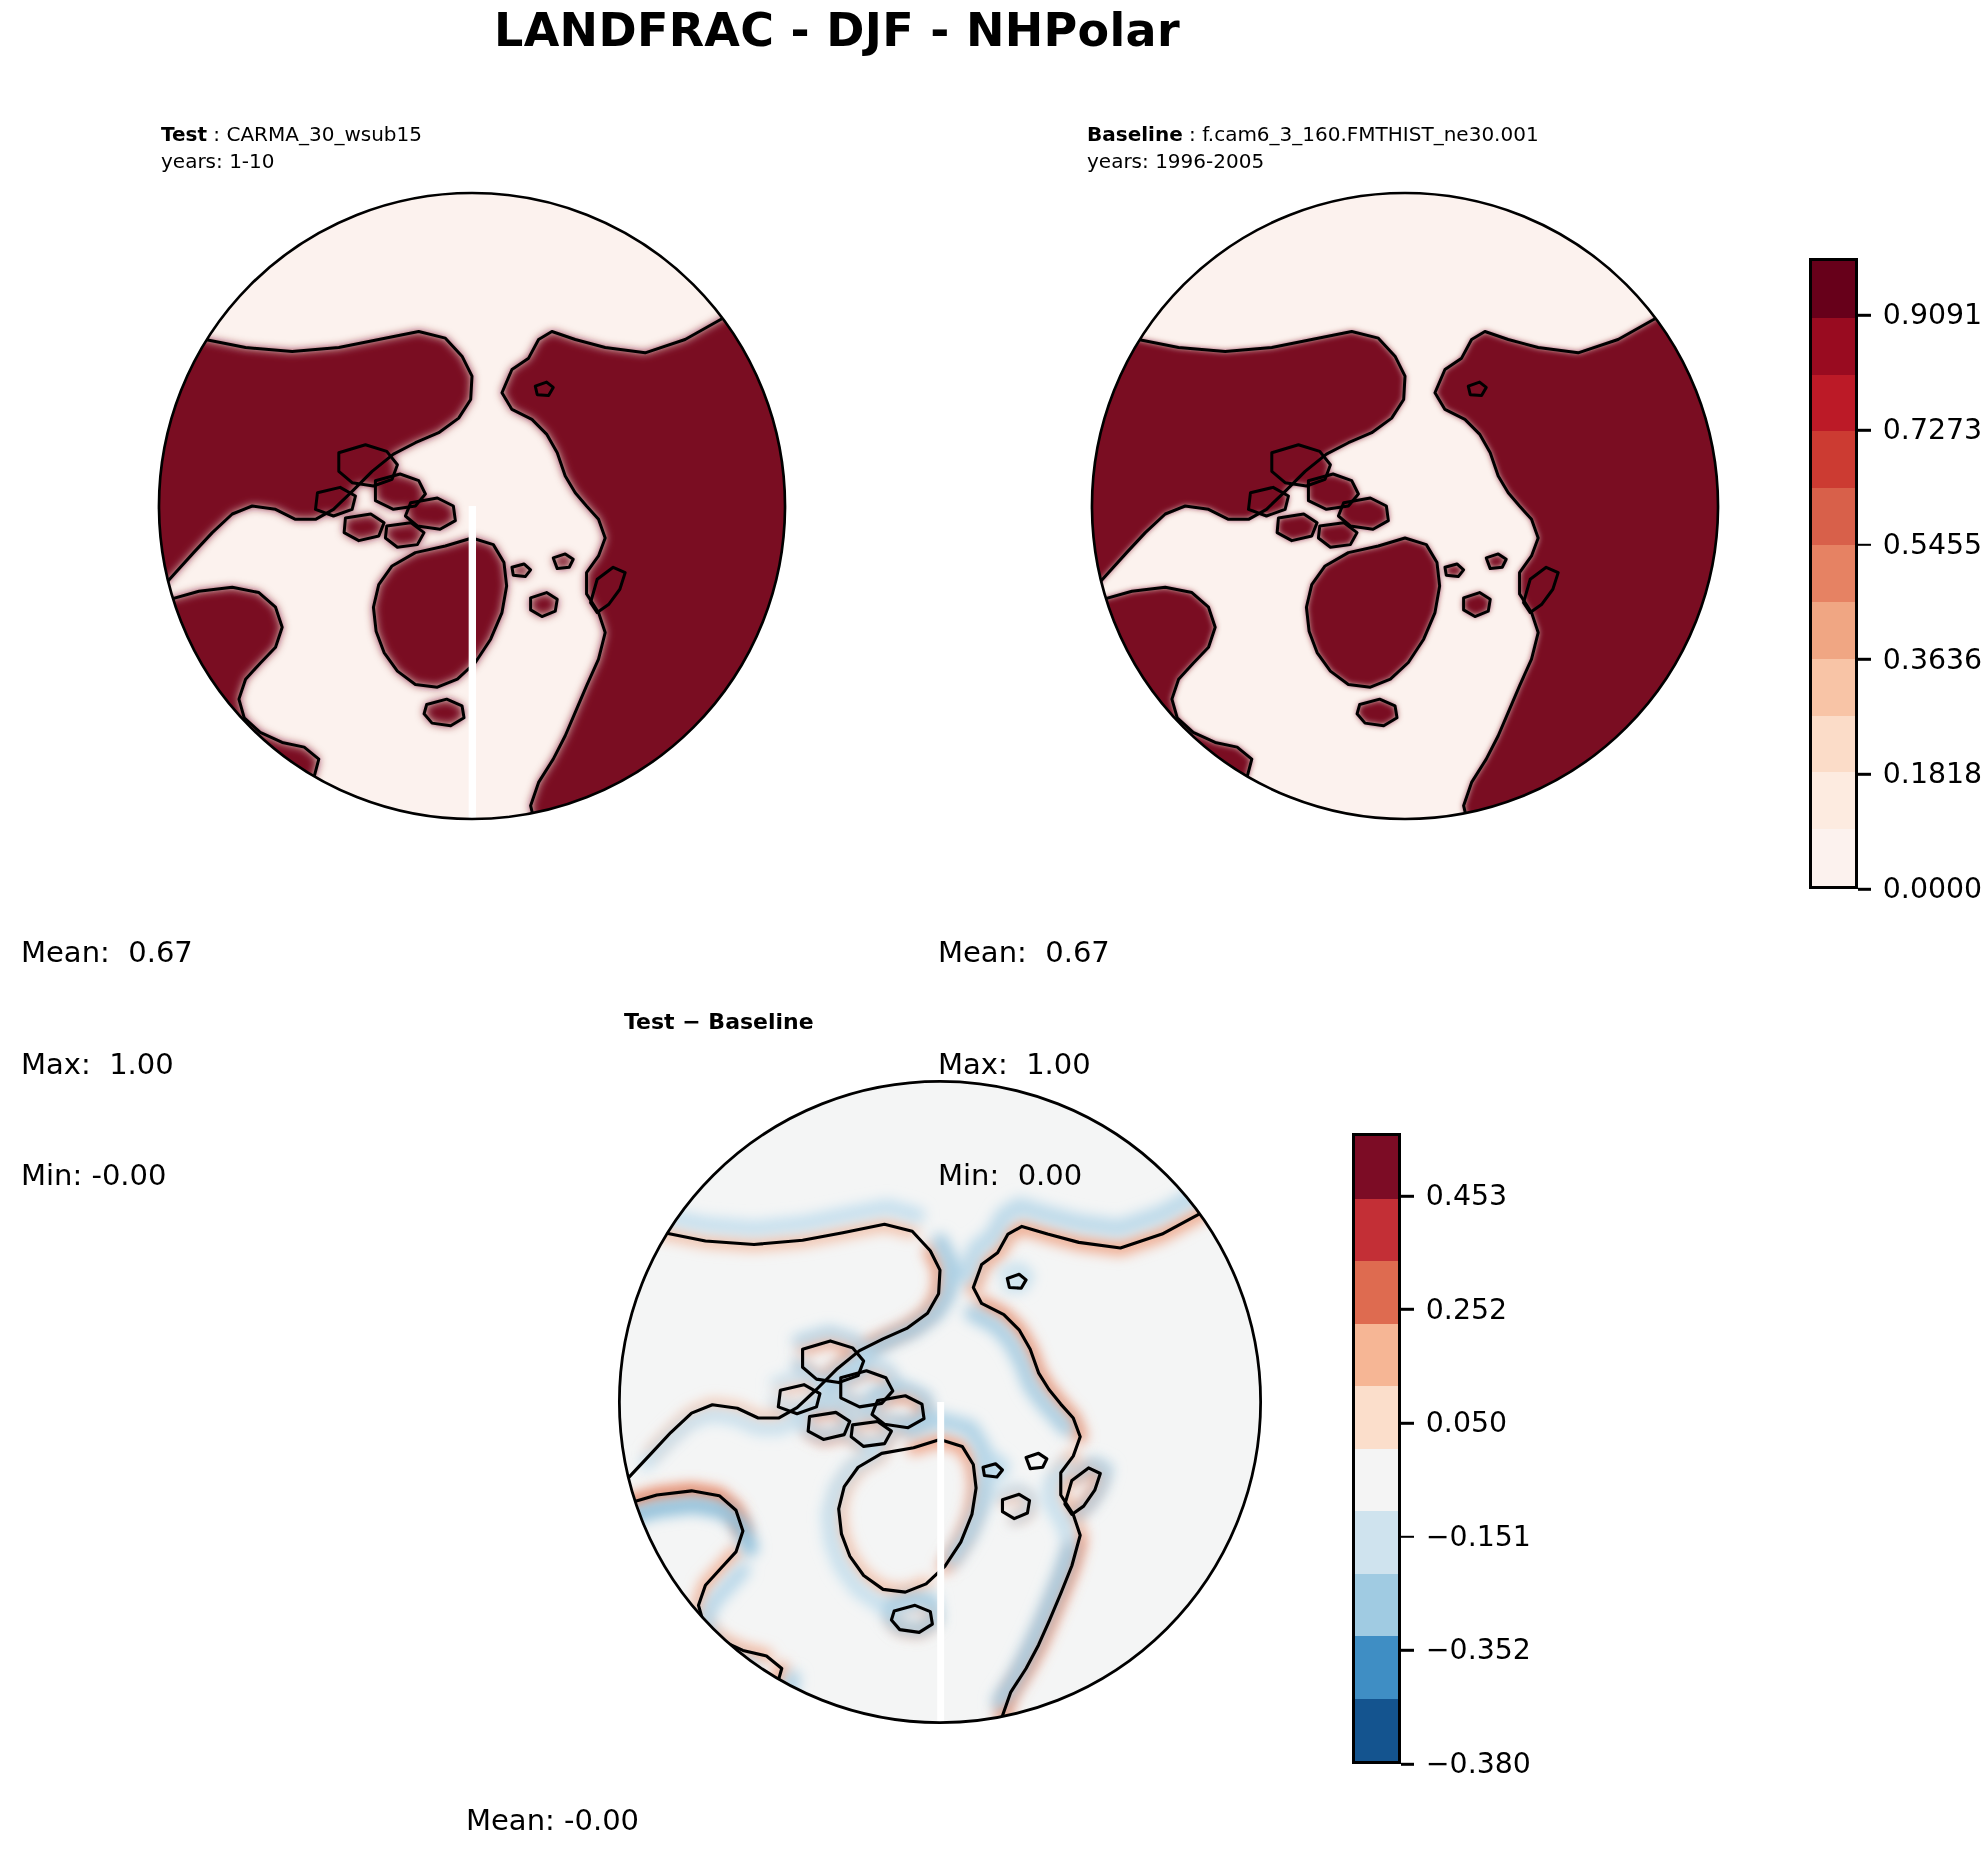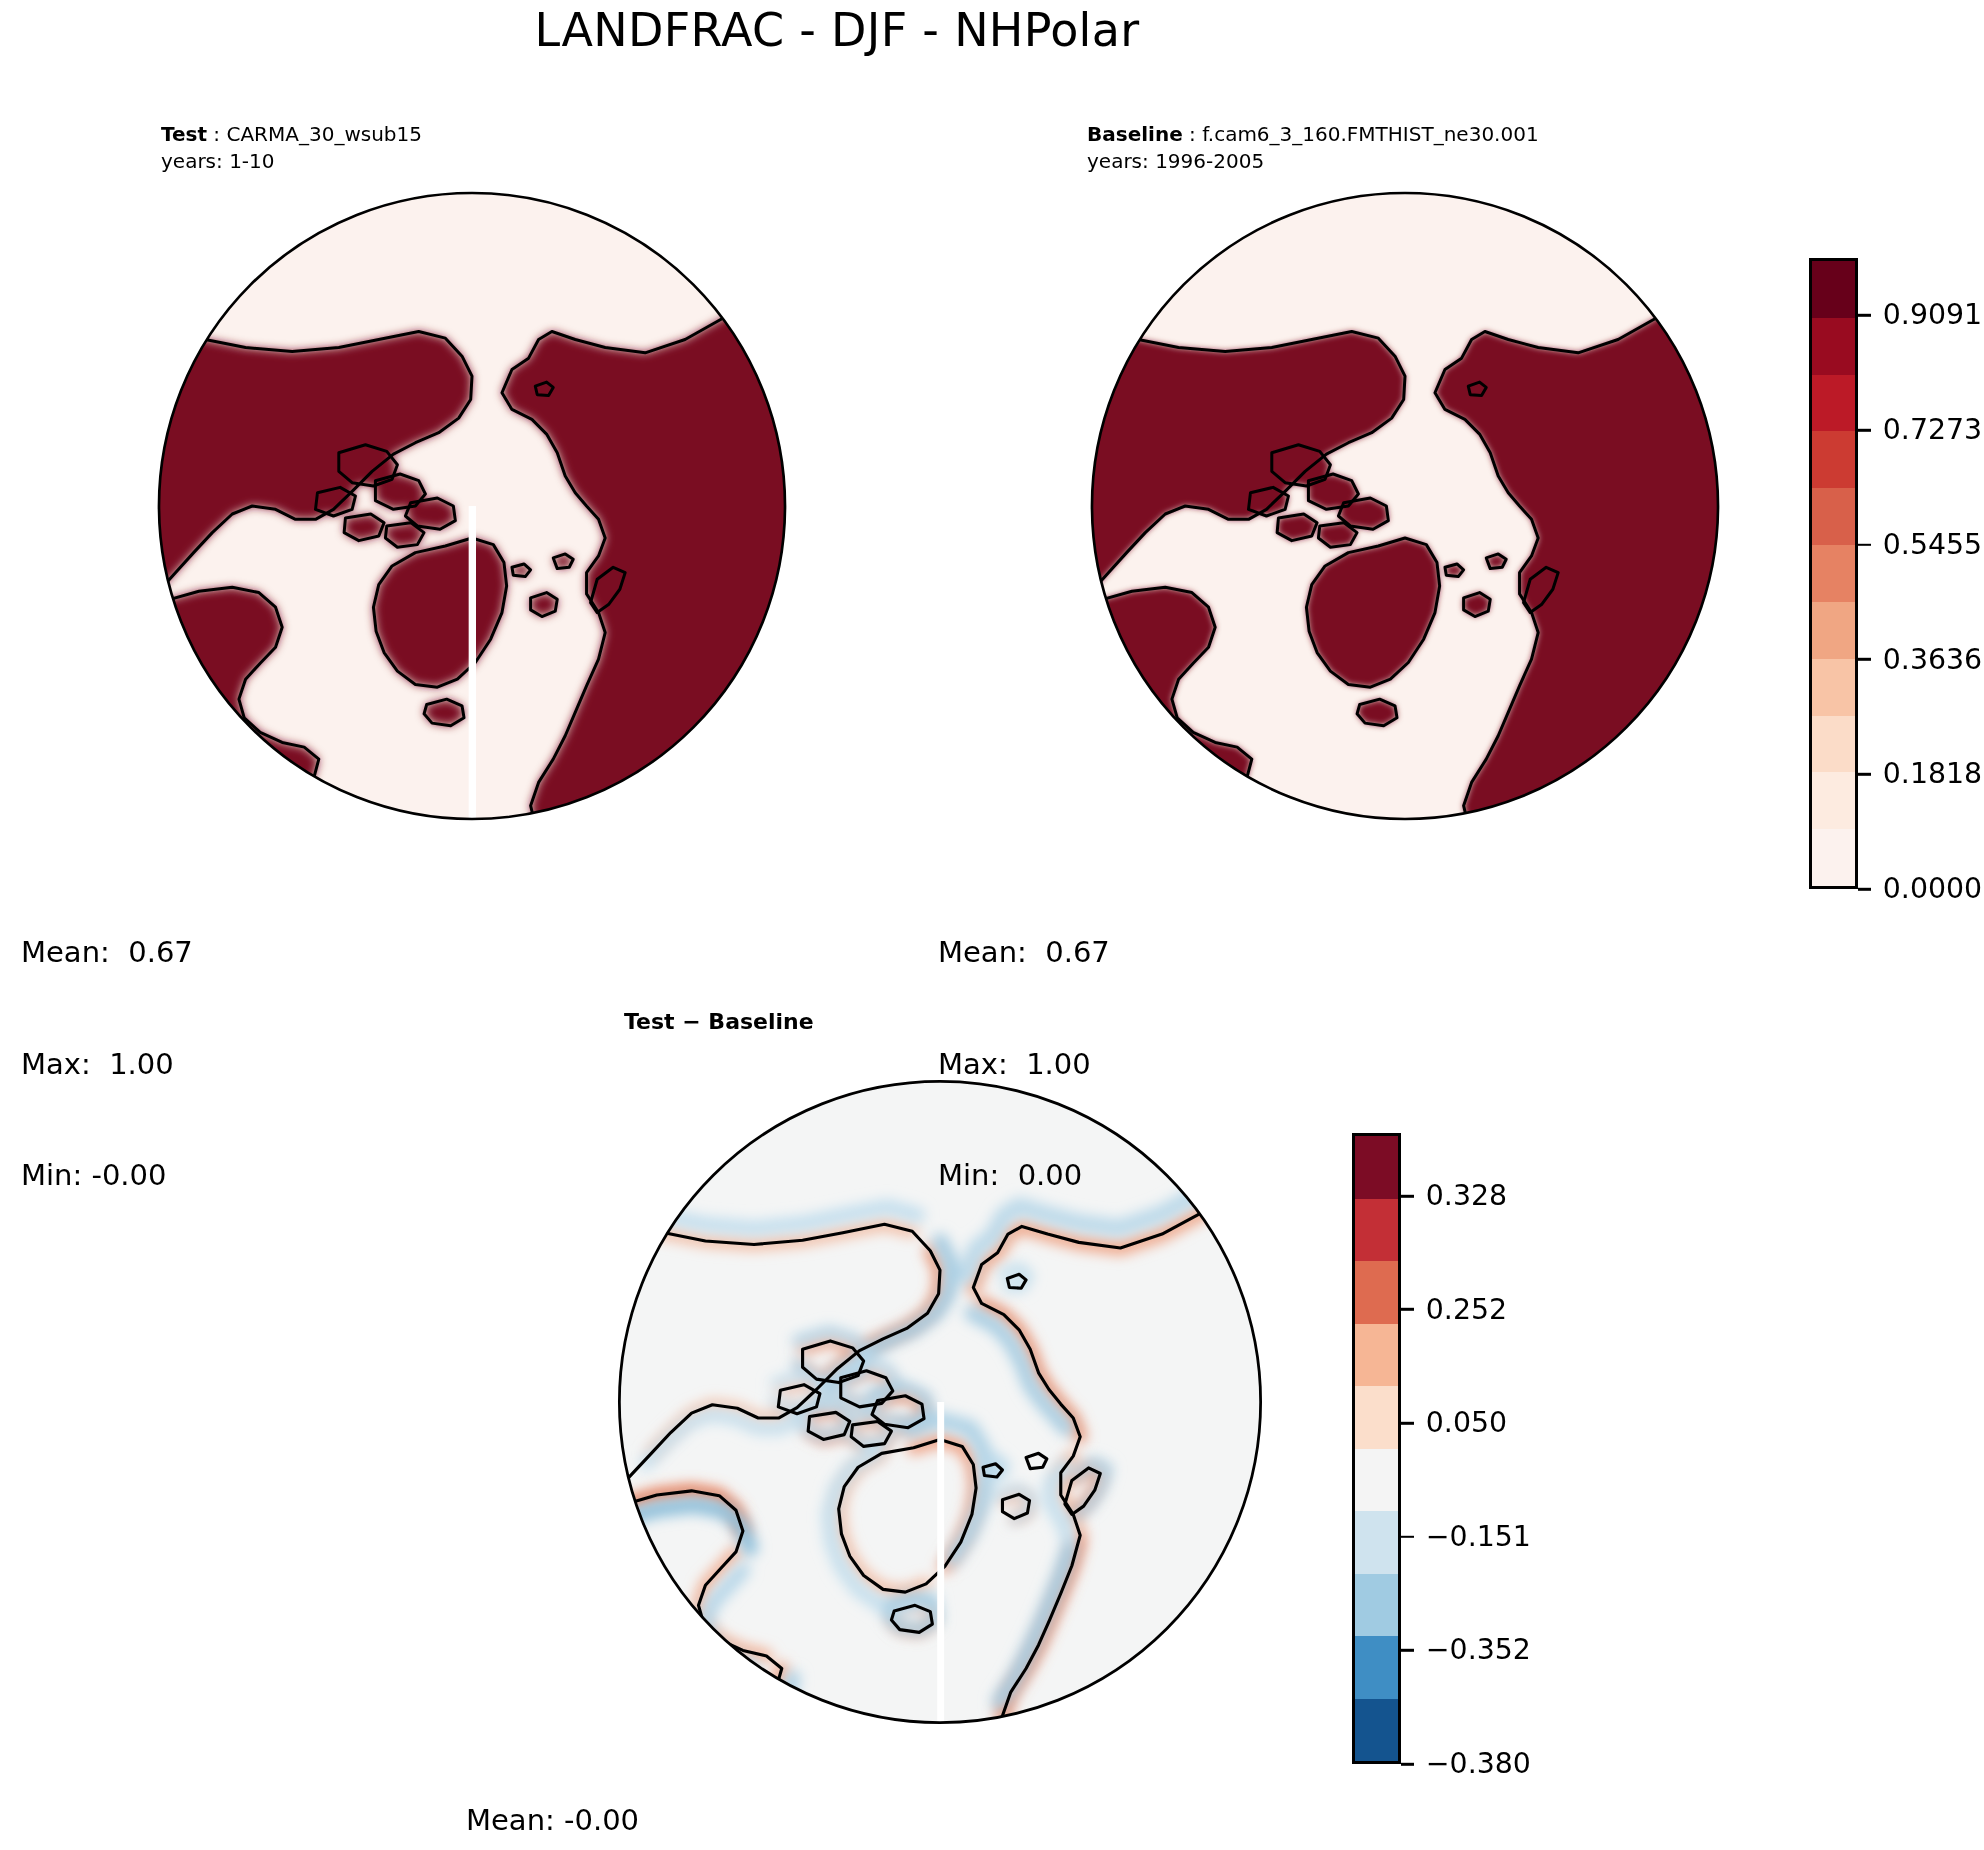--- a/index.html
+++ b/index.html
@@ -17,21 +17,21 @@
   }
 
   
   #main-title {
     position: absolute;
     top: 7px;
     left: 0;
     width: 1674px;
     text-align: center;
     font-size: 46px;
-    font-weight: 400;
+    font-weight: 700;
     letter-spacing: 0.3px;
     line-height: 1.0;
   }
 
   
   .panel-header {
     position: absolute;
     font-size: 20px;
     line-height: 1.36;
     white-space: nowrap;
@@ -515,21 +515,21 @@
       <div class="cbar-band" style="background: rgb(251, 222, 203);"></div>
       <div class="cbar-band" style="background: rgb(244, 244, 244);"></div>
       <div class="cbar-band" style="background: rgb(207, 227, 238);"></div>
       <div class="cbar-band" style="background: rgb(160, 203, 226);"></div>
       <div class="cbar-band" style="background: rgb(63, 142, 196);"></div>
       <div class="cbar-band" style="background: rgb(20, 84, 143);"></div>
     </div>
   <div class="cbar-ticks">
       <div class="cbar-tick" style="top: 10%;">
         <span class="tick-line"></span>
-        <span class="tick-label">0.328</span>
+        <span class="tick-label">0.453</span>
       </div>
       <div class="cbar-tick" style="top: 28%;">
         <span class="tick-line"></span>
         <span class="tick-label">0.252</span>
       </div>
       <div class="cbar-tick" style="top: 46%;">
         <span class="tick-line"></span>
         <span class="tick-label">0.050</span>
       </div>
       <div class="cbar-tick" style="top: 64%;">

